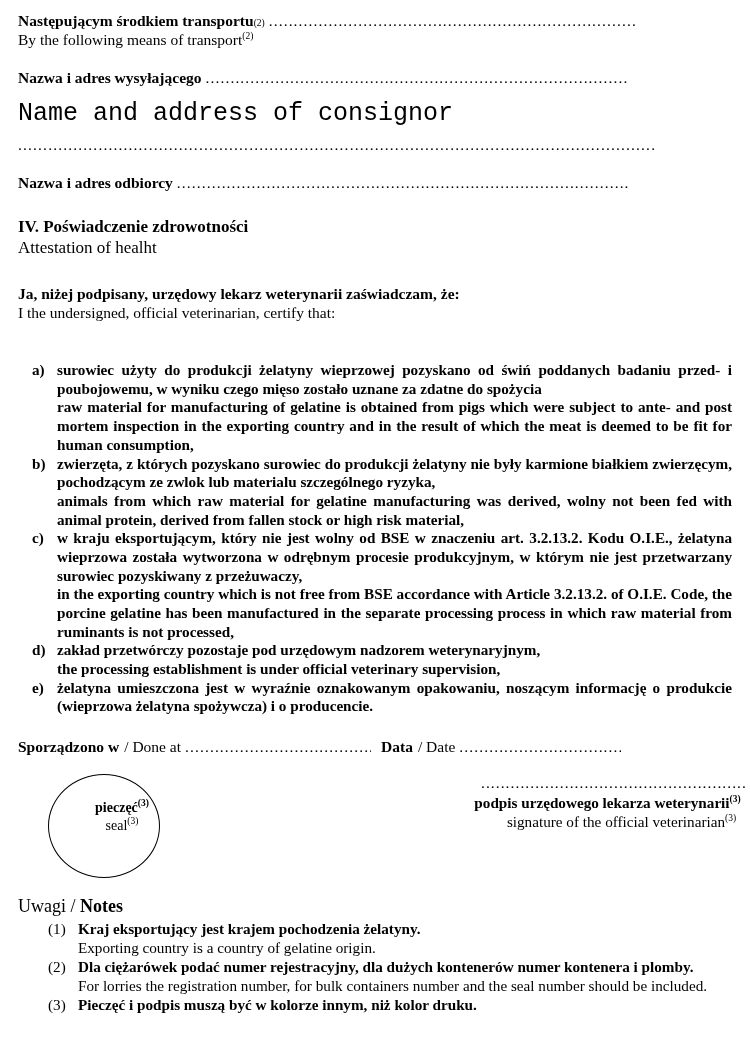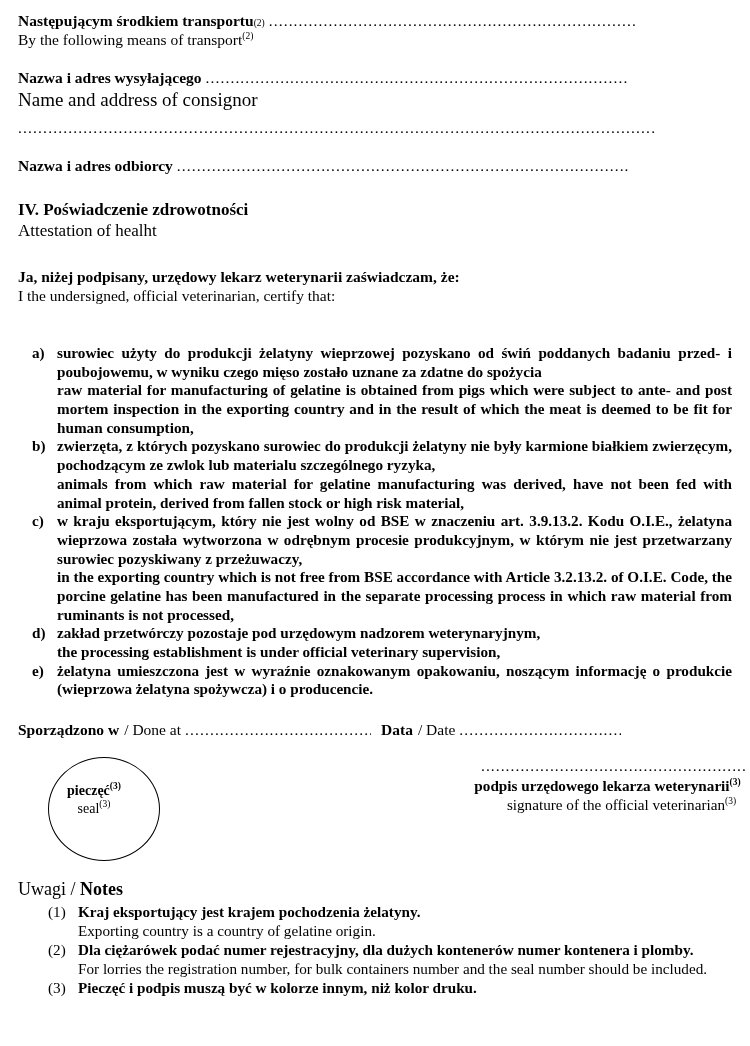--- a/index.html
+++ b/index.html
@@ -45,24 +45,24 @@
 
   .block-transport { margin-top: 12px; }
   .sub-en {
     font-size: 15.5px;
     line-height: 1.2;
     margin-top: 1px;
   }
 
   .block-consignor { margin-top: 19px; }
   .consignor-name {
-    font-size: 19px;
+    font-size: 25px;
     line-height: 1.18;
-    margin-top: 2px;
-    font-family: Liberation Serif, serif;
+    margin-top: 12px;
+    font-family: Liberation Mono, monospace;
   }
   .full-dots {
     width: 637px;
     overflow: hidden;
     white-space: nowrap;
     font-size: 15.5px;
     letter-spacing: 1.15px;
     margin-top: 7px;
   }
 
@@ -138,21 +138,21 @@
     left: 30px;
     top: 8px;
     width: 112px;
     height: 104px;
     border: 1.6px solid #000;
     border-radius: 50%;
     box-sizing: border-box;
   }
   .seal-text {
     position: absolute;
-    left: 20px;
+    left: 48px;
     top: 32px;
     width: 112px;
     text-align: center;
     font-size: 14px;
     line-height: 1.16;
   }
   .seal-text .pl { font-weight: bold; }
   .seal-text .en { font-weight: normal; }
 
   .sign-box {
@@ -252,27 +252,27 @@
       <div class="clause-marker">a)</div>
       <div class="clause-body">
         <div class="clause-pl">surowiec użyty do produkcji żelatyny wieprzowej pozyskano od świń poddanych badaniu przed- i poubojowemu, w wyniku czego mięso zostało uznane za zdatne do spożycia</div>
         <div class="clause-en">raw material for manufacturing of gelatine is obtained from pigs which were subject to ante- and post mortem inspection in the exporting country and in the result of which the meat is deemed to be fit for human consumption,</div>
       </div>
     </div>
     <div class="clause">
       <div class="clause-marker">b)</div>
       <div class="clause-body">
         <div class="clause-pl">zwierzęta, z których pozyskano surowiec do produkcji żelatyny nie były karmione białkiem zwierzęcym, pochodzącym ze zwlok lub materialu szczególnego ryzyka,</div>
-        <div class="clause-en">animals from which raw material for gelatine manufacturing was derived, have not been fed with animal protein, derived from fallen stock or high risk material,</div>
+        <div class="clause-en">animals from which raw material for gelatine manufacturing was derived, wolny not been fed with animal protein, derived from fallen stock or high risk material,</div>
       </div>
     </div>
     <div class="clause">
       <div class="clause-marker">c)</div>
       <div class="clause-body">
-        <div class="clause-pl">w kraju eksportującym, który nie jest wolny od BSE w znaczeniu art. 3.9.13.2. Kodu O.I.E., żelatyna wieprzowa została wytworzona w odrębnym procesie produkcyjnym, w którym nie jest przetwarzany surowiec pozyskiwany z przeżuwaczy,</div>
+        <div class="clause-pl">w kraju eksportującym, który nie jest wolny od BSE w znaczeniu art. 3.2.13.2. Kodu O.I.E., żelatyna wieprzowa została wytworzona w odrębnym procesie produkcyjnym, w którym nie jest przetwarzany surowiec pozyskiwany z przeżuwaczy,</div>
         <div class="clause-en">in the exporting country which is not free from BSE accordance with Article 3.2.13.2. of O.I.E. Code, the porcine gelatine has been manufactured in the separate processing process in which raw material from ruminants is not processed,</div>
       </div>
     </div>
     <div class="clause">
       <div class="clause-marker">d)</div>
       <div class="clause-body">
         <div class="clause-pl">zakład przetwórczy pozostaje pod urzędowym nadzorem weterynaryjnym,</div>
         <div class="clause-en">the processing establishment is under official veterinary supervision,</div>
       </div>
     </div>

